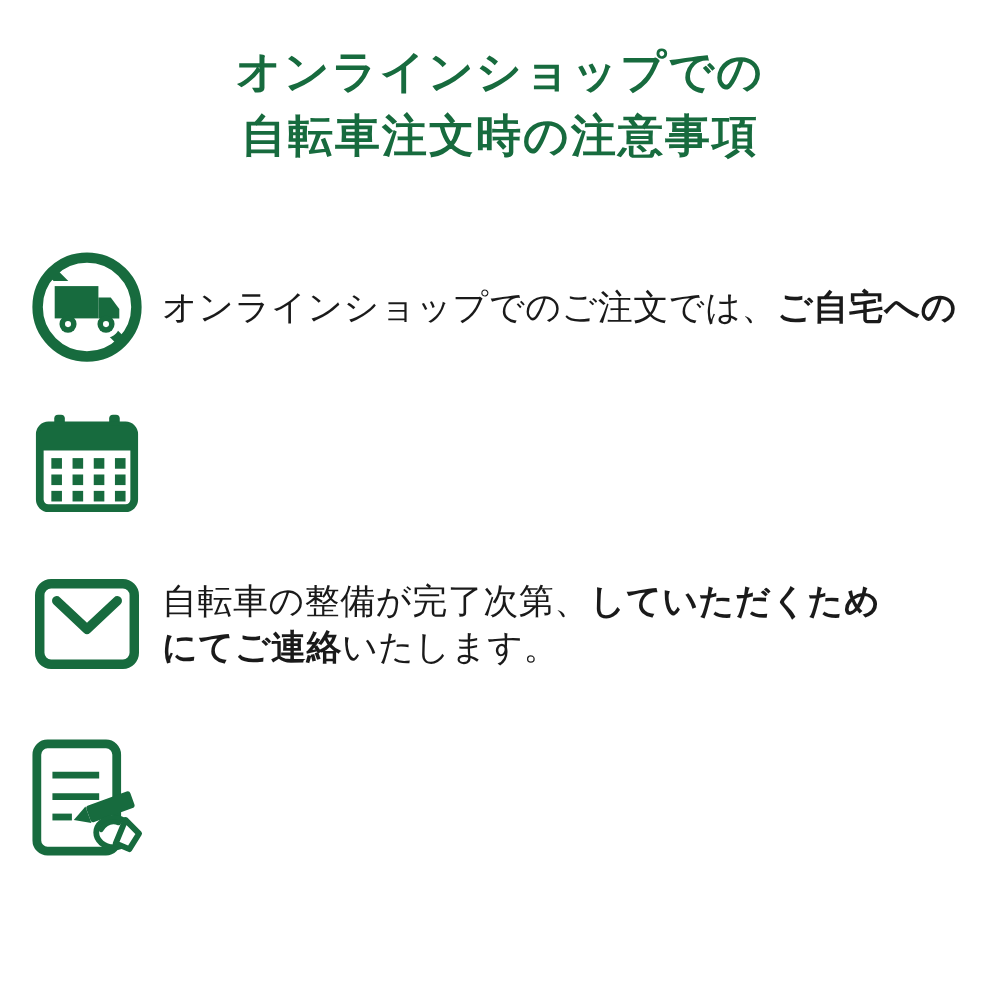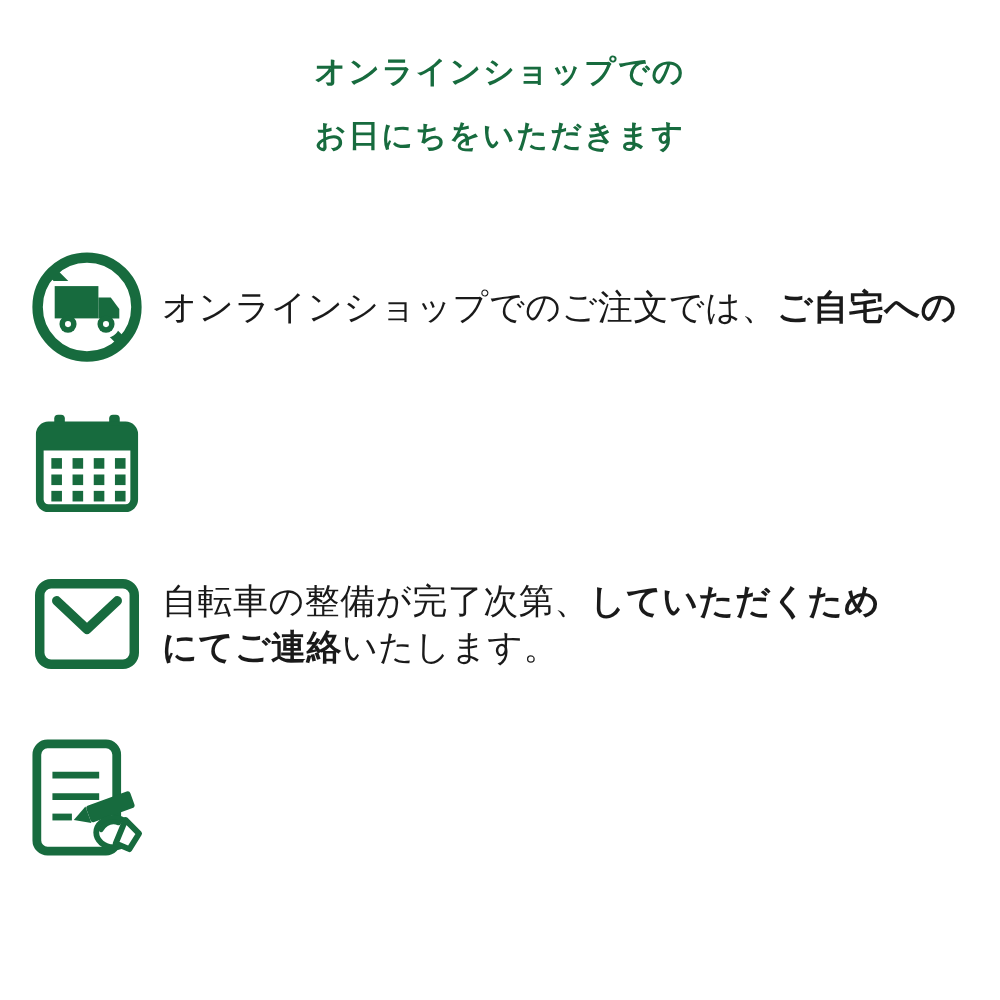--- a/index.html
+++ b/index.html
@@ -17,21 +17,21 @@
     width: 1000px;
     height: 1000px;
     overflow: hidden;
     font-family: "Liberation Sans", "DejaVu Sans", sans-serif;
     color: var(--text);
   }
   .page-title {
     margin-top: 40px;
     text-align: center;
     color: var(--accent);
-    font-size: 31px;
+    font-size: 45px;
     font-weight: 800;
     line-height: 64px;
     letter-spacing: 2px;
   }
   .section {
     display: flex;
     align-items: center;
     margin-left: 28px;
     margin-right: 16px;
   }
@@ -61,21 +61,21 @@
   .sec-2 { margin-top: 44px; }
   .sec-3 { margin-top: 64px; }
   .sec-4 { margin-top: 68px; }
   svg { display: block; }
 </style>
 </head>
 <body>
 
 <div class="page-title">
   <div>オンラインショップでの</div>
-  <div>お日にちをいただきます</div>
+  <div>自転車注文時の注意事項</div>
 </div>
 
 <div class="section sec-1">
   <div class="icon-box">
     <svg width="114" height="114" viewBox="0 0 120 120" aria-hidden="true">
       <circle cx="60" cy="60" r="52" fill="none" stroke="var(--accent)" stroke-width="11"></circle>
       <line x1="23" y1="23" x2="97" y2="97" stroke="var(--accent)" stroke-width="11"></line>
 
       <g fill="#ffffff" stroke="#ffffff" stroke-width="11" stroke-linejoin="round">
         <rect x="26" y="38" width="46" height="34"></rect>

